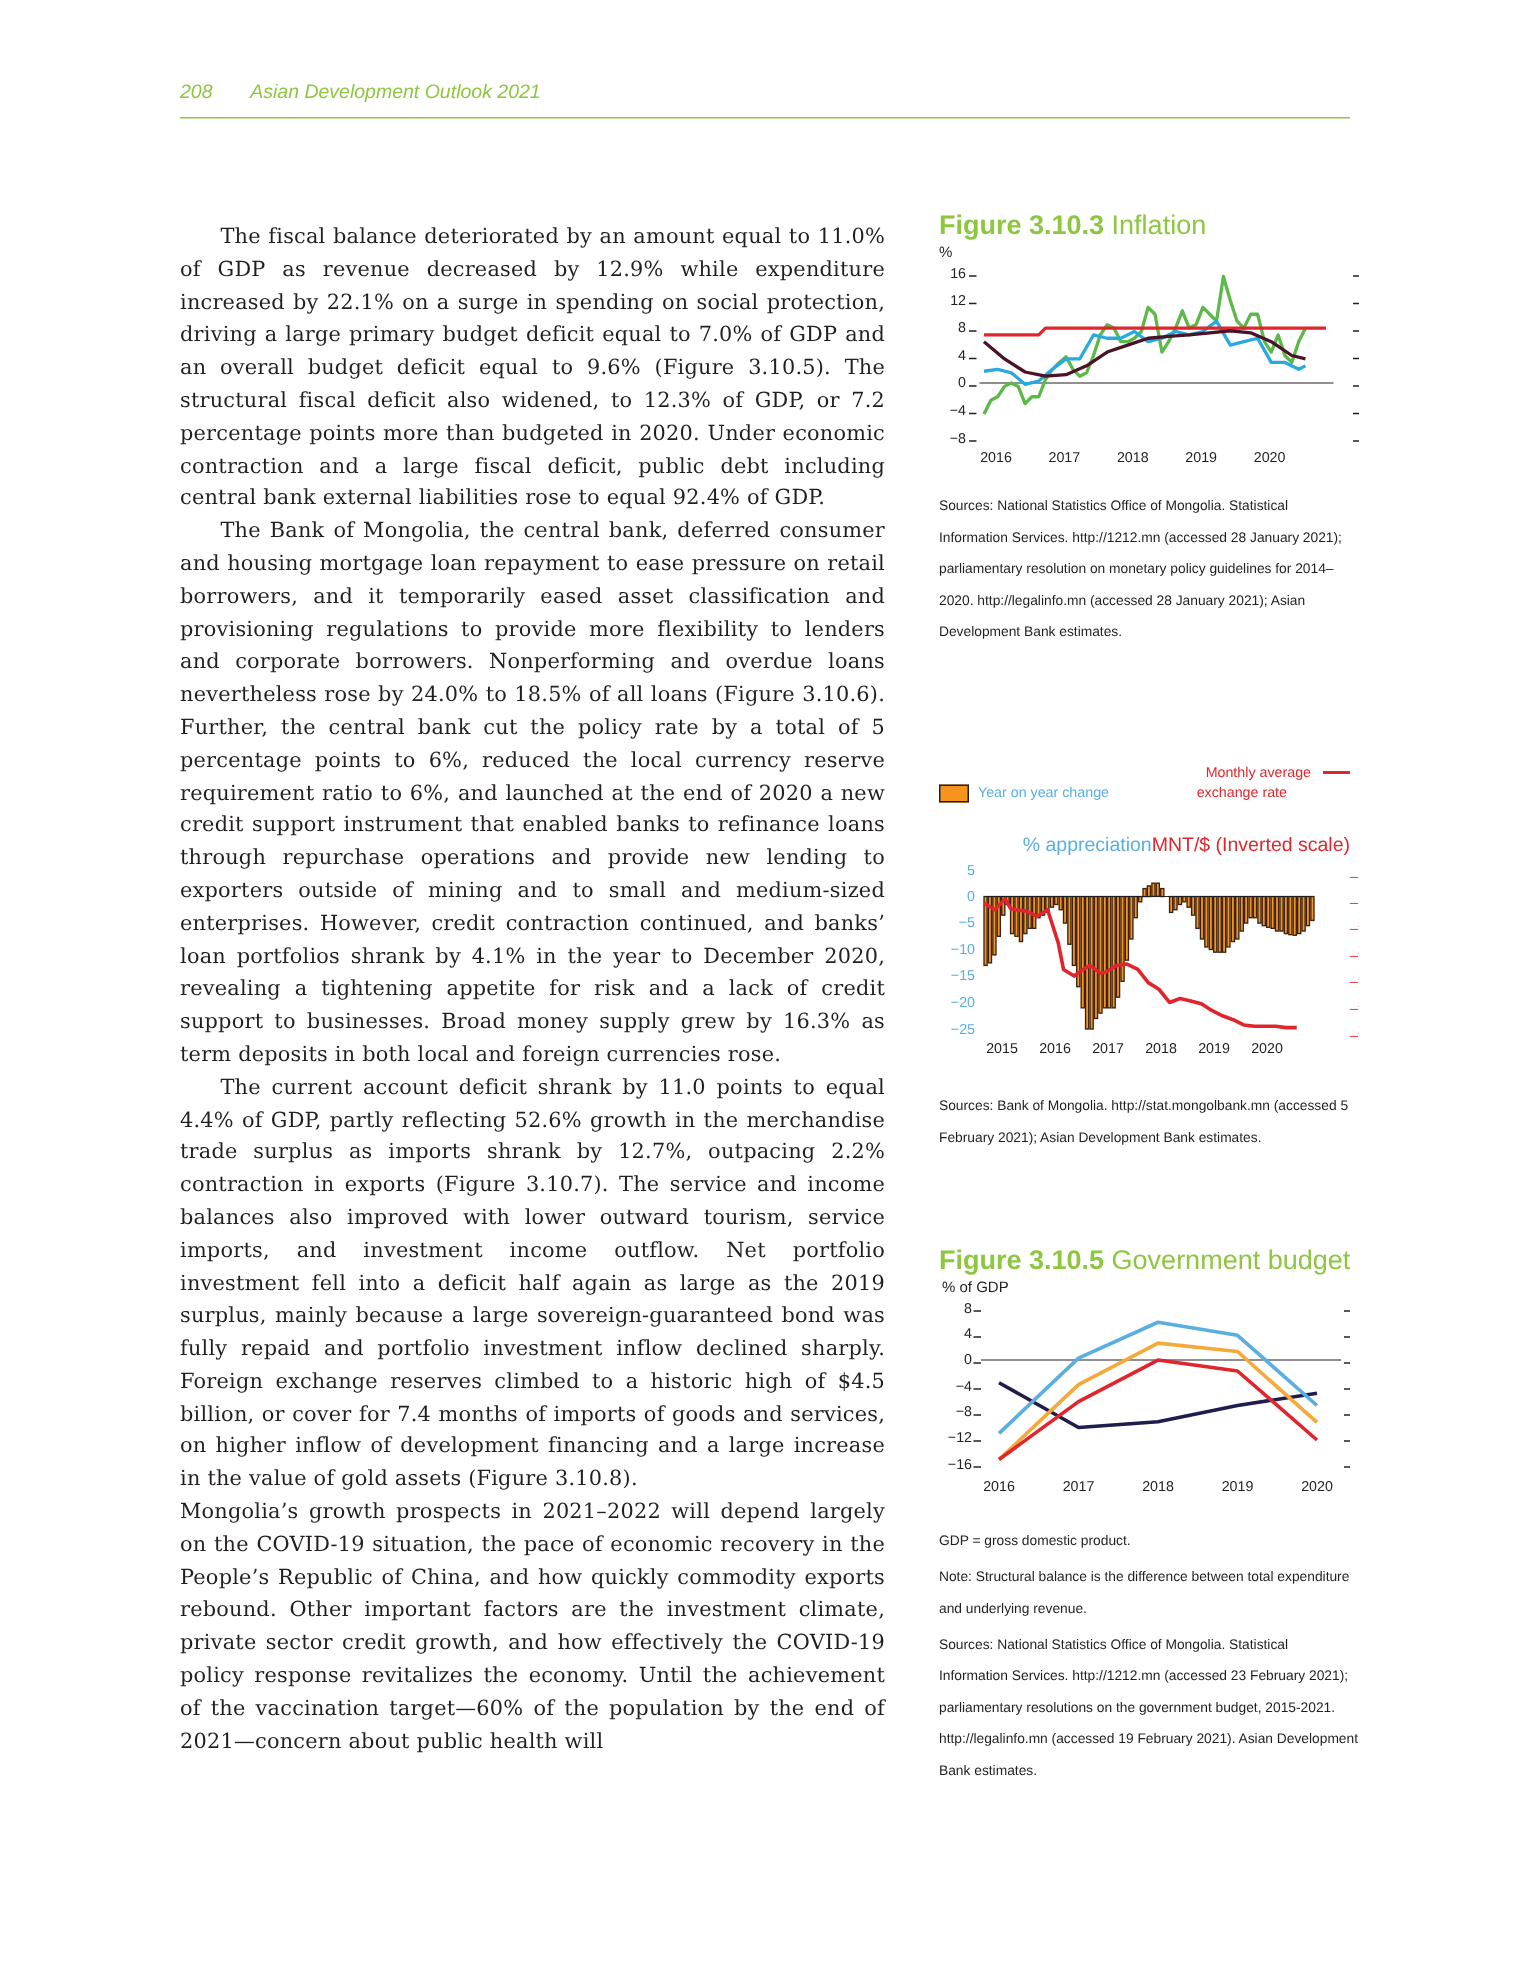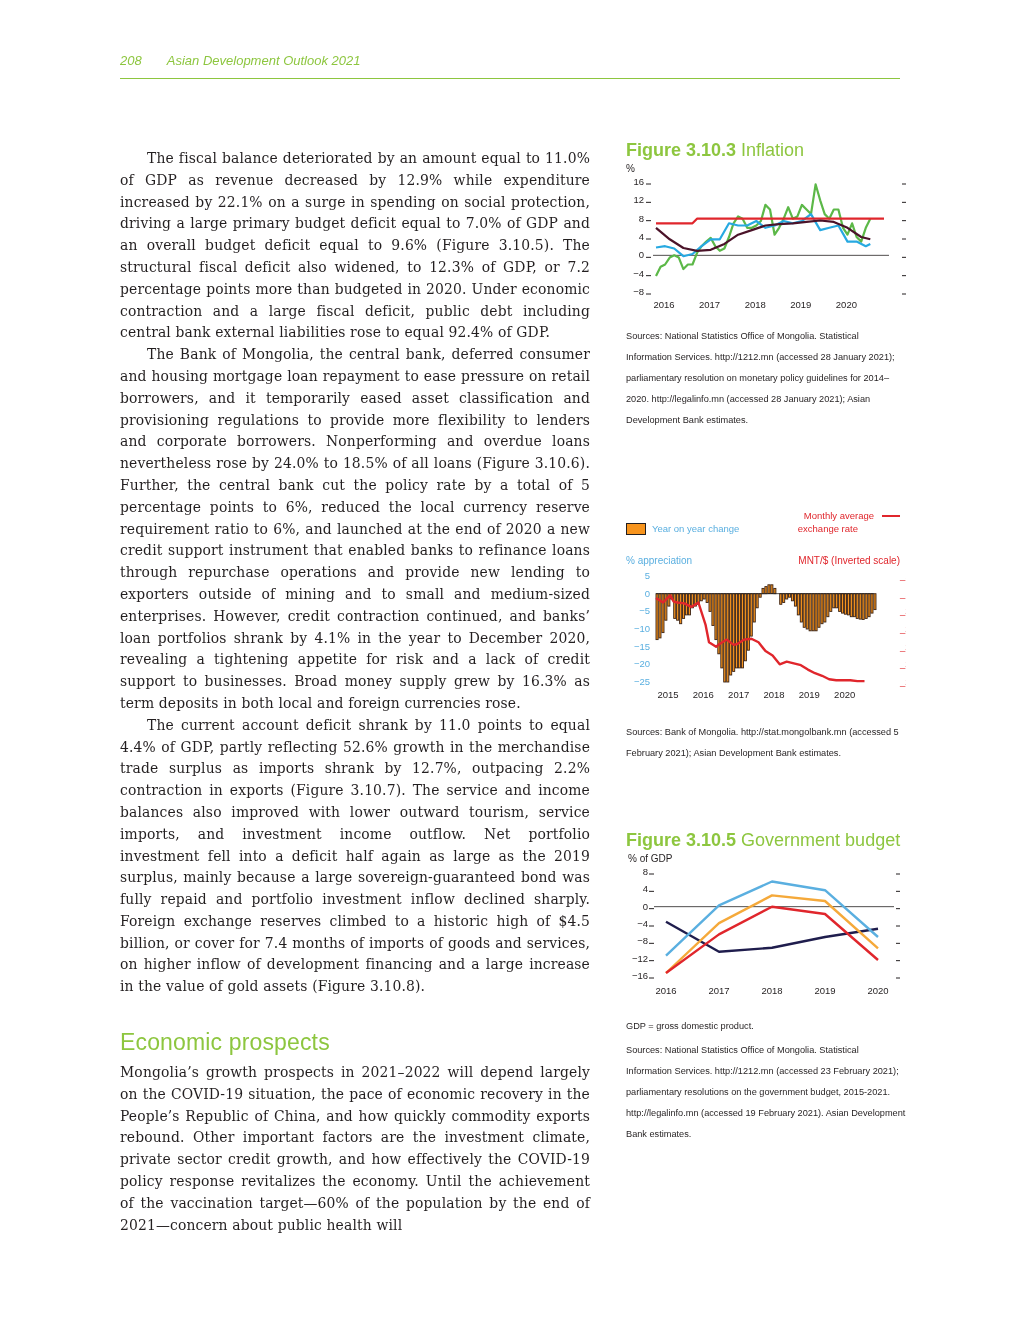--- a/index.html
+++ b/index.html
@@ -26,21 +26,20 @@
 
 <div class="header">
   <span class="pn">208</span>
   <span>Asian Development Outlook 2021</span>
 </div>
 
 <div class="body-col">
   <p>The fiscal balance deteriorated by an amount equal to 11.0% of GDP as revenue decreased by 12.9% while expenditure increased by 22.1% on a surge in spending on social protection, driving a large primary budget deficit equal to 7.0% of GDP and an overall budget deficit equal to 9.6% (Figure 3.10.5). The structural fiscal deficit also widened, to 12.3% of GDP, or 7.2 percentage points more than budgeted in 2020. Under economic contraction and a large fiscal deficit, public debt including central bank external liabilities rose to equal 92.4% of GDP.</p>
   <p>The Bank of Mongolia, the central bank, deferred consumer and housing mortgage loan repayment to ease pressure on retail borrowers, and it temporarily eased asset classification and provisioning regulations to provide more flexibility to lenders and corporate borrowers. Nonperforming and overdue loans nevertheless rose by 24.0% to 18.5% of all loans (Figure 3.10.6). Further, the central bank cut the policy rate by a total of 5 percentage points to 6%, reduced the local currency reserve requirement ratio to 6%, and launched at the end of 2020 a new credit support instrument that enabled banks to refinance loans through repurchase operations and provide new lending to exporters outside of mining and to small and medium-sized enterprises. However, credit contraction continued, and banks’ loan portfolios shrank by 4.1% in the year to December 2020, revealing a tightening appetite for risk and a lack of credit support to businesses. Broad money supply grew by 16.3% as term deposits in both local and foreign currencies rose.</p>
   <p>The current account deficit shrank by 11.0 points to equal 4.4% of GDP, partly reflecting 52.6% growth in the merchandise trade surplus as imports shrank by 12.7%, outpacing 2.2% contraction in exports (Figure 3.10.7). The service and income balances also improved with lower outward tourism, service imports, and investment income outflow. Net portfolio investment fell into a deficit half again as large as the 2019 surplus, mainly because a large sovereign-guaranteed bond was fully repaid and portfolio investment inflow declined sharply. Foreign exchange reserves climbed to a historic high of $4.5 billion, or cover for 7.4 months of imports of goods and services, on higher inflow of development financing and a large increase in the value of gold assets (Figure 3.10.8).</p>
-  <div class="h2">Economic prospects</div>
   <p class="noindent">Mongolia’s growth prospects in 2021–2022 will depend largely on the COVID-19 situation, the pace of economic recovery in the People’s Republic of China, and how quickly commodity exports rebound. Other important factors are the investment climate, private sector credit growth, and how effectively the COVID-19 policy response revitalizes the economy. Until the achievement of the vaccination target—60% of the population by the end of 2021—concern about public health will</p>
 </div>
 
 <div class="fig" style="top:141px;">
   <div class="fig-title"><b>Figure 3.10.3</b><span>Inflation</span></div>
   <div class="unit">%</div>
   <svg id="chart-inflation" width="280" height="140">
       <text x="18" y="11" font-size="9.5" text-anchor="end" fill="#231f20">16</text>
       <line x1="20" x2="25" y1="10" y2="10" stroke="#231f20" stroke-width="1"></line>
       <line x1="276" x2="280" y1="10" y2="10" stroke="#231f20" stroke-width="1"></line>
@@ -80,21 +79,21 @@
   <div style="position:relative;height:48px;font-size:9.5px;margin-top:6px;">
     <div style="position:absolute;left:0;top:16px;display:flex;align-items:flex-start;color:#5aafe0;">
       <span style="display:inline-block;width:18px;height:10px;background:#f7941d;border:1px solid #231f20;margin-right:6px;"></span>
       <span>Year on year change</span>
     </div>
     <div style="position:absolute;right:6px;top:2px;text-align:right;color:#e0262c;line-height:13px;">
       <span>Monthly average</span><span style="display:inline-block;width:18px;height:2px;background:#e0262c;margin-left:8px;vertical-align:middle;"></span><br>
       <span style="margin-right:42px">exchange rate</span>
     </div>
   </div>
-  <div style="display:flex;justify-content:space-between;font-size:10px;padding-right:6px;gap:32px;">
+  <div style="display:flex;justify-content:flex-end;font-size:13px;padding-right:6px;">
     <span style="color:#5aafe0">% appreciation</span>
     <span style="color:#e0262c">MNT/$ (Inverted scale)</span>
   </div>
   <svg id="chart-exchange" width="280" height="140">
       <text x="24" y="13" font-size="9.5" text-anchor="end" fill="#5aafe0">5</text>
       <text x="24" y="30.666666666666664" font-size="9.5" text-anchor="end" fill="#5aafe0">0</text>
       <text x="24" y="48.33333333333333" font-size="9.5" text-anchor="end" fill="#5aafe0">−5</text>
       <text x="24" y="66" font-size="9.5" text-anchor="end" fill="#5aafe0">−10</text>
       <text x="24" y="83.66666666666666" font-size="9.5" text-anchor="end" fill="#5aafe0">−15</text>
       <text x="24" y="101.33333333333334" font-size="9.5" text-anchor="end" fill="#5aafe0">−20</text>
@@ -223,14 +222,15 @@
       <polyline points="40.0,91.6 93.0,41.4 146.0,17.5 199.0,26.2 252.0,73.0" fill="none" stroke="#5aafe0" stroke-width="2.4" stroke-linejoin="round"></polyline>
       <polyline points="40.0,109.0 93.0,59.1 146.0,31.4 199.0,37.0 252.0,84.3" fill="none" stroke="#f5a93a" stroke-width="2.4" stroke-linejoin="round"></polyline>
       <polyline points="40.0,109.0 93.0,70.4 146.0,42.7 199.0,50.0 252.0,96.0" fill="none" stroke="#e0262c" stroke-width="2.4" stroke-linejoin="round"></polyline>
       <text x="40" y="130" font-size="9.5" text-anchor="middle" fill="#231f20">2016</text>
       <text x="93" y="130" font-size="9.5" text-anchor="middle" fill="#231f20">2017</text>
       <text x="146" y="130" font-size="9.5" text-anchor="middle" fill="#231f20">2018</text>
       <text x="199" y="130" font-size="9.5" text-anchor="middle" fill="#231f20">2019</text>
       <text x="252" y="130" font-size="9.5" text-anchor="middle" fill="#231f20">2020</text>
     </svg>
   <div class="src" style="margin-top:8px;">GDP = gross domestic product.</div>
+  <div class="src" style="margin-top:3px;">Note: Structural balance is the difference between total expenditure and underlying revenue.</div>
   <div class="src" style="margin-top:3px;">Sources: National Statistics Office of Mongolia. Statistical Information Services. http://1212.mn (accessed 23 February 2021); parliamentary resolutions on the government budget, 2015-2021. http://legalinfo.mn (accessed 19 February 2021). Asian Development Bank estimates.</div>
 </div>
 
 </body></html>

